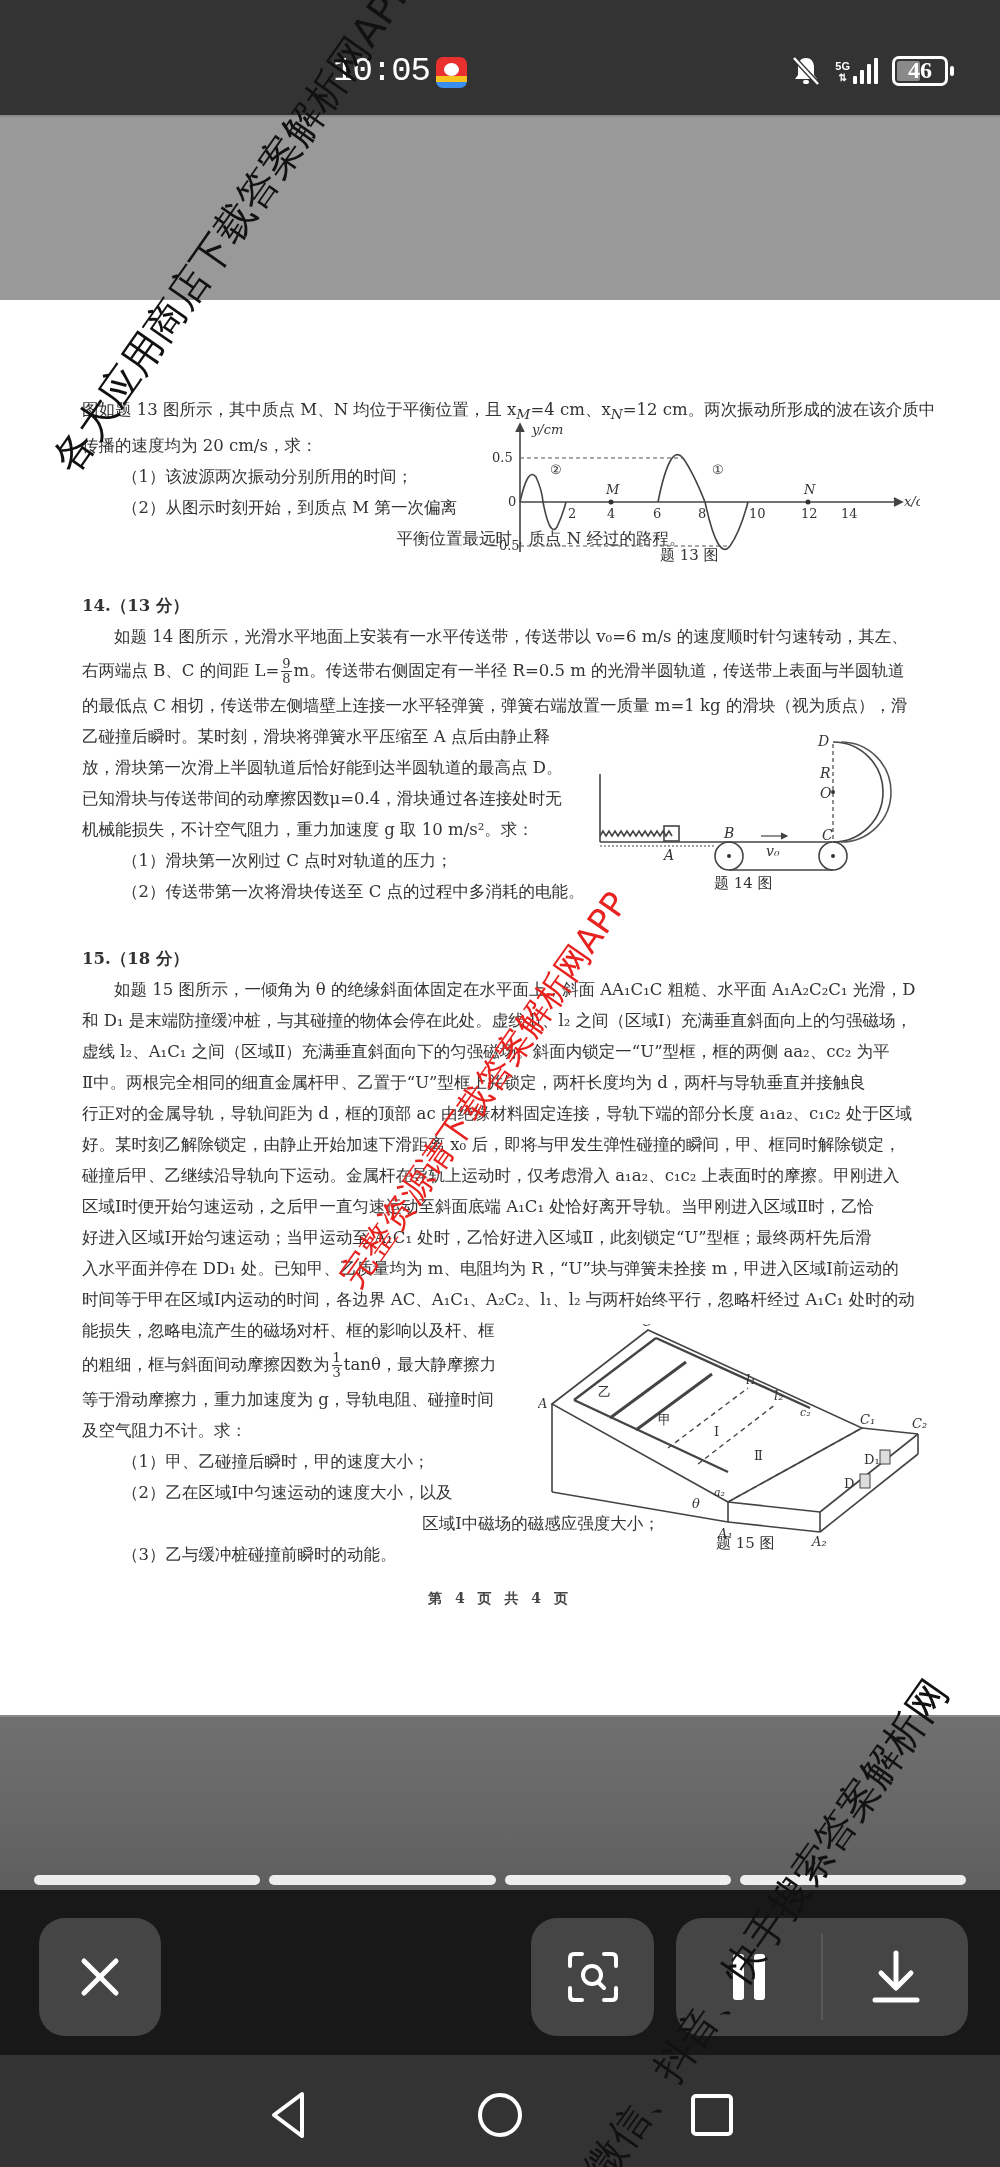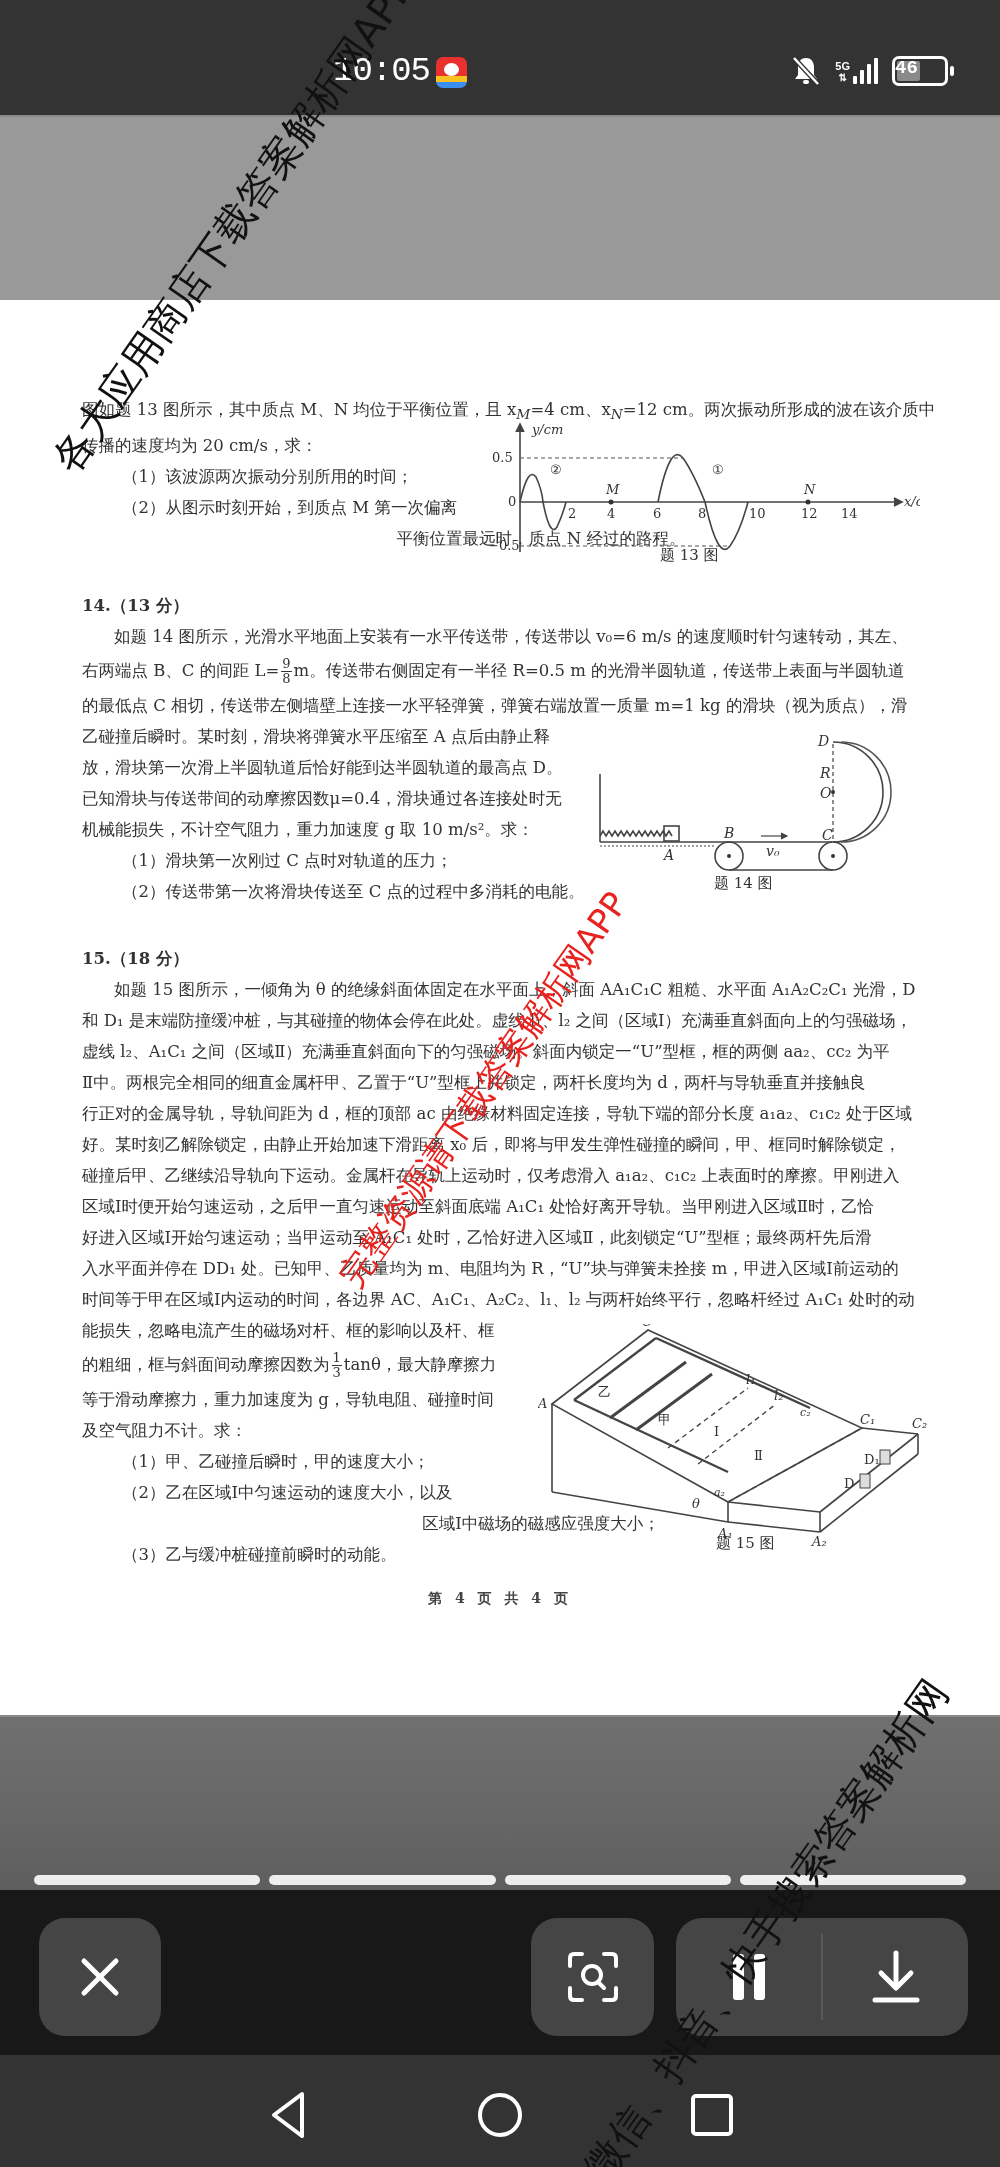--- a/index.html
+++ b/index.html
@@ -8,21 +8,21 @@
 
   .status-bar { position: absolute; left: 0; top: 0; width: 1000px; height: 115px; background: #333333; }
   .status-time { position: absolute; left: 333px; top: 52px; font-family: Liberation Mono, monospace; font-size: 34px; color: #fff; letter-spacing: -1px; }
   .app-badge { position: absolute; left: 436px; top: 57px; width: 31px; height: 31px; border-radius: 7px; background: linear-gradient(180deg,#e8302e 0%,#e8302e 62%,#f7c11f 62%,#f7c11f 80%,#3a8ef0 80%); overflow: hidden; }
   .app-badge::after { content: ""; position: absolute; left: 8px; top: 6px; width: 15px; height: 13px; border-radius: 50%; background: #fff; }
   .status-right { position: absolute; right: 52px; top: 55px; display: flex; align-items: center; gap: 14px; }
   .icon-svg { display: block; }
   .battery { position: relative; width: 56px; height: 30px; border: 3px solid #fff; border-radius: 7px; }
   .battery::after { content: ""; position: absolute; right: -9px; top: 7px; width: 4px; height: 10px; background: #fff; border-radius: 2px; }
   .battery-fill { position: absolute; left: 2px; top: 2px; bottom: 2px; width: 46%; background: #8a8a8a; border-radius: 2px; }
-  .battery-text { position: absolute; left: 0; right: 0; top: -2px; font-family: Liberation Mono, monospace; font-weight: bold; font-size: 19px; color: #fff; }
+  .battery-text { position: absolute; left: 0; right: 0; top: -2px; text-align: center; font-family: Liberation Serif, serif; font-weight: bold; font-size: 24px; color: #fff; }
   .net-label { font-family: "Liberation Sans", sans-serif; font-weight: bold; color: #fff; font-size: 11px; line-height: 12px; }
 
   .gray-band-top { position: absolute; left: 0; top: 115px; width: 1000px; height: 185px; background: #999999; border-top: 2px solid #8a8a8a; }
 
   .page { position: absolute; left: 0; top: 300px; width: 1000px; height: 1415px; background: #ffffff; }
   .doc { position: absolute; left: 82px; top: 94px; width: 840px; color: #333; font-size: 16.5px; line-height: 31px; }
   .p { white-space: nowrap; }
   .p.indent { padding-left: 32px; }
   .p.sub { padding-left: 40px; }
   .p.sub2 { padding-left: 78px; text-align: center; }

